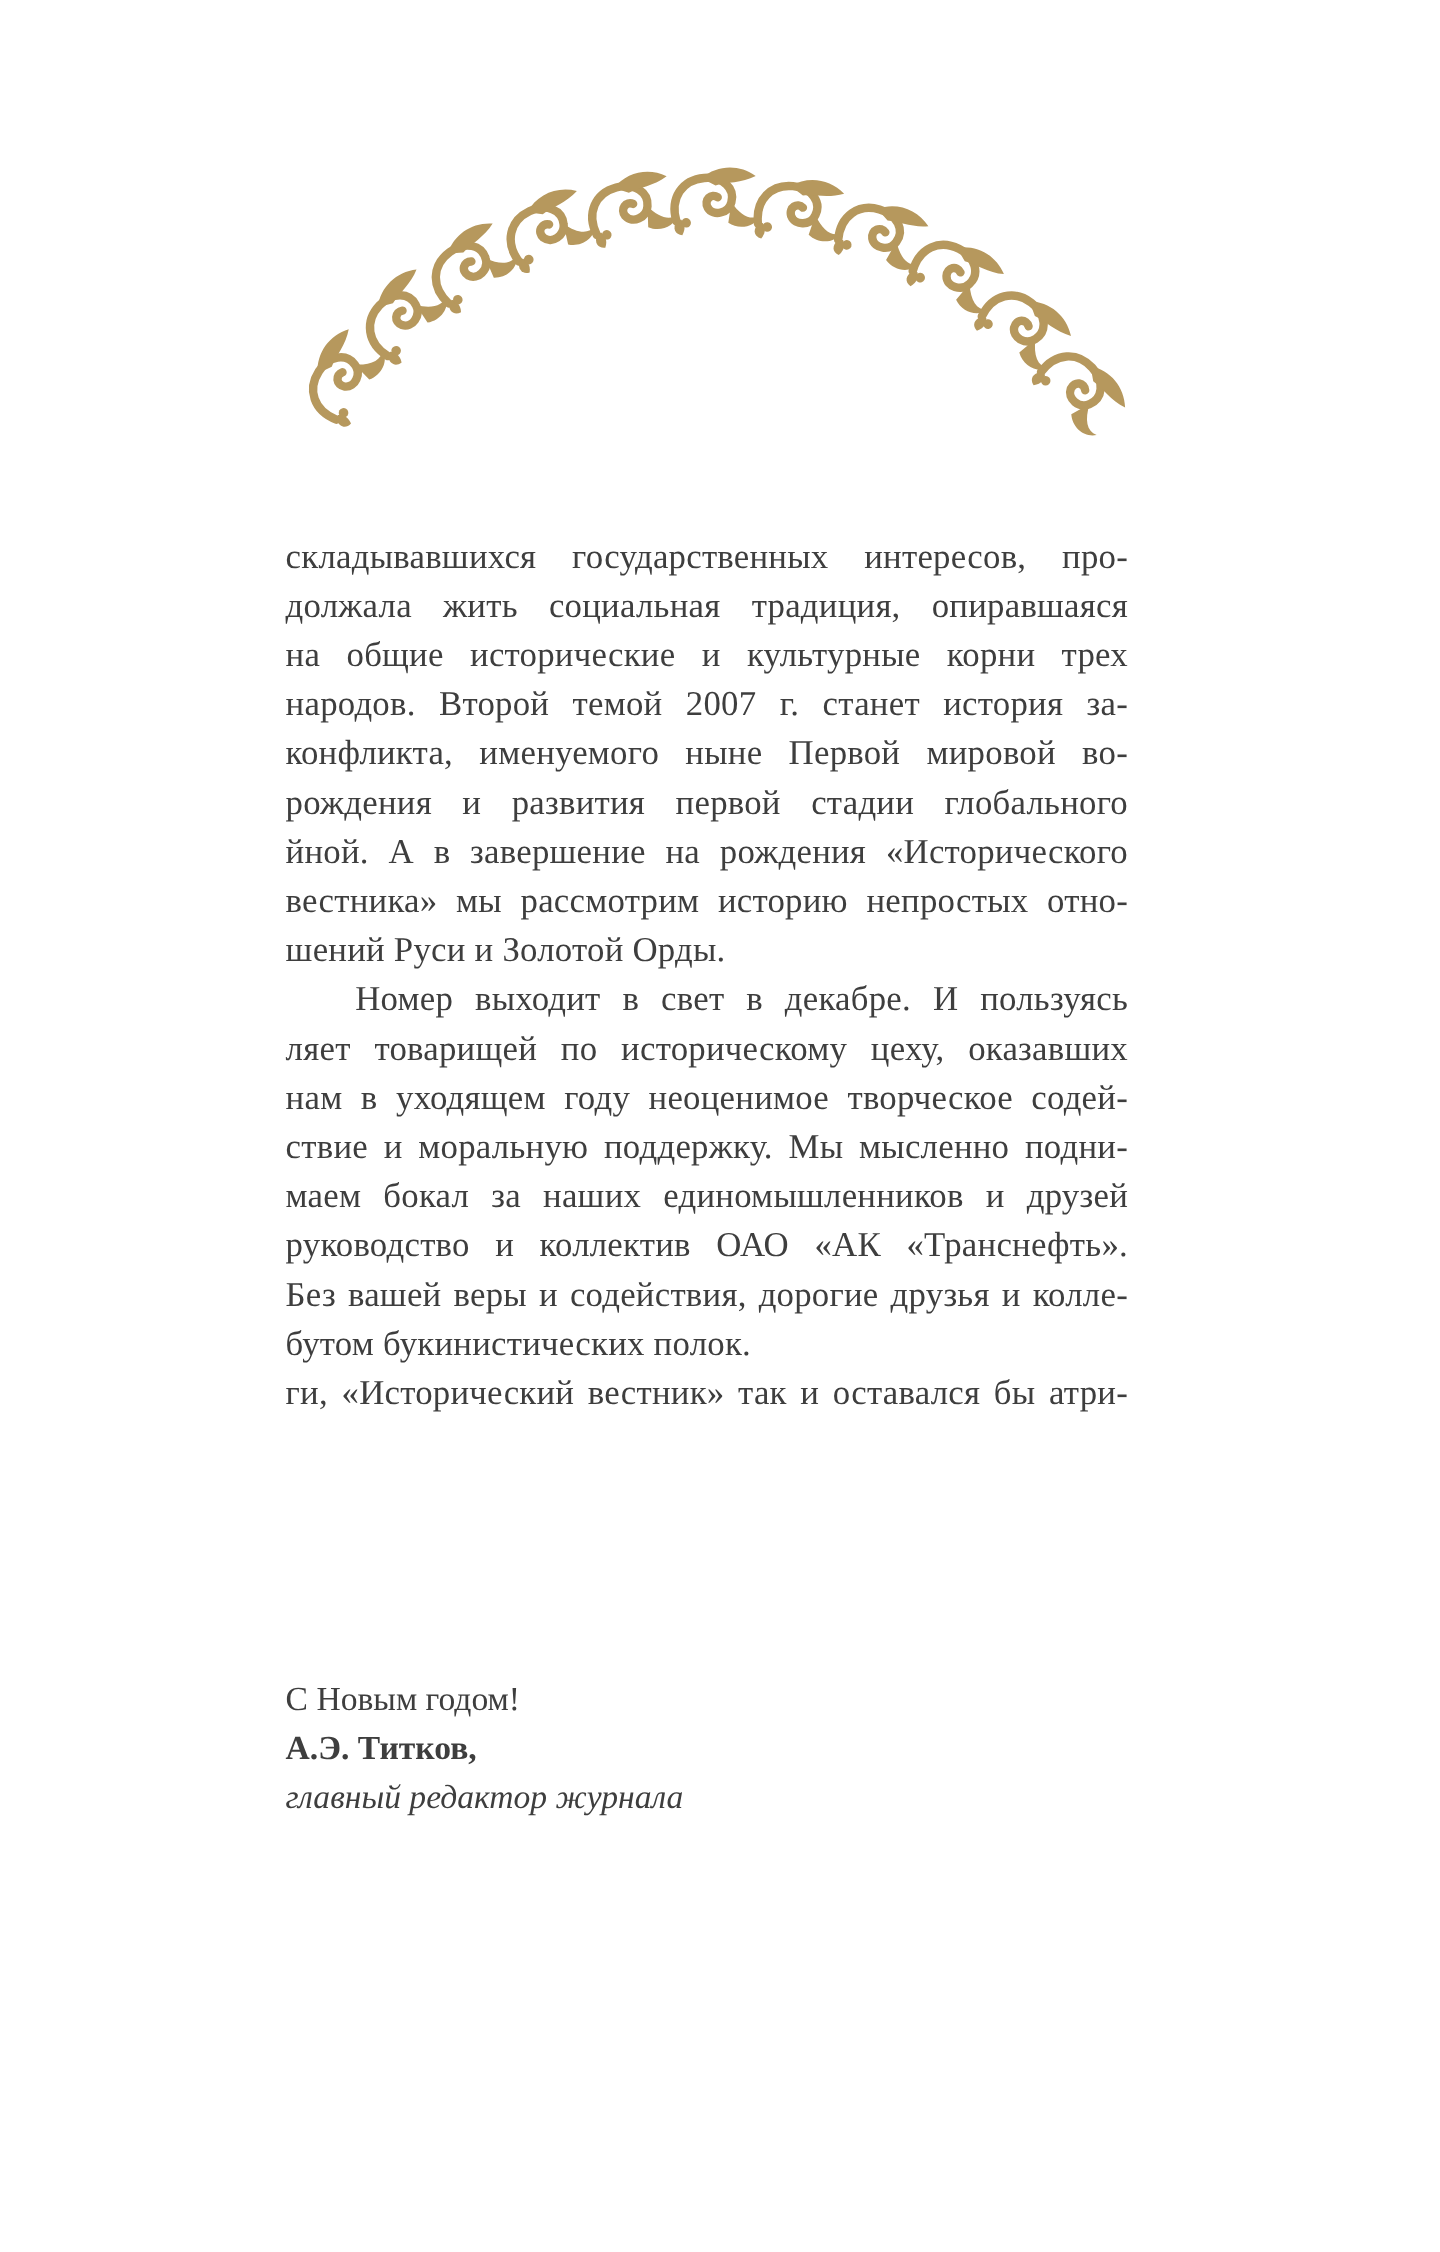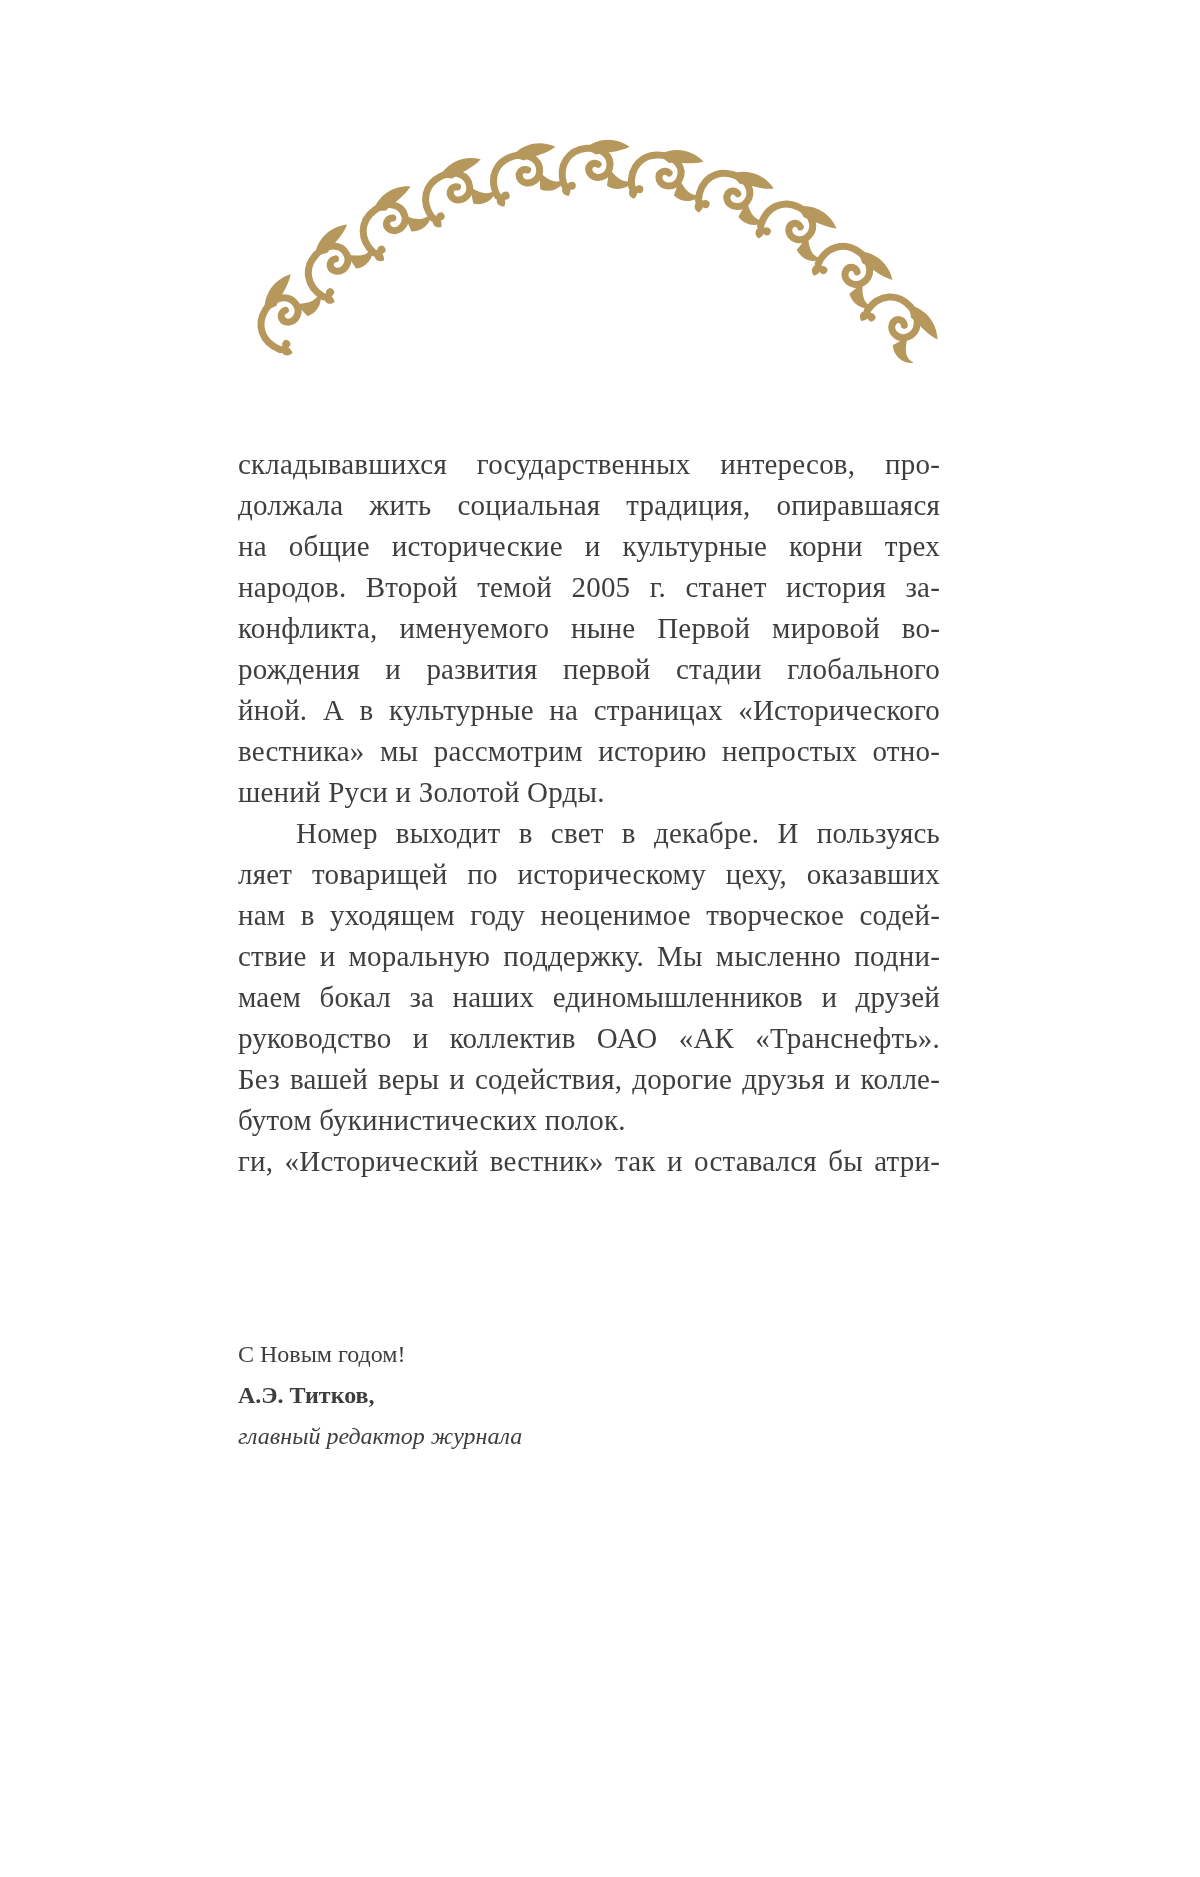--- a/index.html
+++ b/index.html
@@ -33,23 +33,23 @@
     height: 41px;
     white-space: nowrap;
     text-align: justify;
     text-align-last: justify;
   }
   .line.last { text-align-last: left; }
   .line.indent { text-indent: 58px; }
   .signature {
     position: absolute;
     left: 238px;
-    top: 1334px;
+    top: 1396px;
     width: 702px;
-    font-size: 24px;
+    font-size: 28px;
     line-height: 41px;
     color: var(--ink, #3e3e3e);
   }
   .signature .sig-line { height: 41px; }
   .signature .bold { font-weight: 700; }
   .signature .italic { font-style: italic; }
   .watermark {
     position: absolute;
     top: 1808px;
     right: 155px;
@@ -99,24 +99,24 @@
       <use href="#scroll-unit" transform="translate(742,1706)"></use>
       <use href="#scroll-unit" transform="translate(818,1706)"></use>
     </g>
   </svg>
 
   <div class="body-text">
     <div class="paragraph">
         <div class="line">складывавшихся государственных интересов, про-</div>
         <div class="line">должала жить социальная традиция, опиравшаяся</div>
         <div class="line">на общие исторические и культурные корни трех</div>
-        <div class="line">народов.  Второй темой 2005 г. станет история за-</div>
+        <div class="line">народов.  Второй темой 2007 г. станет история за-</div>
         <div class="line">конфликта, именуемого ныне Первой мировой во-</div>
         <div class="line">рождения и развития первой стадии глобального</div>
-        <div class="line">йной. А в культурные на страницах «Исторического</div>
+        <div class="line">йной. А в завершение на рождения «Исторического</div>
         <div class="line">вестника» мы рассмотрим историю непростых отно-</div>
         <div class="line last">шений Руси и Золотой Орды.</div>
       </div>
     <div class="paragraph">
         <div class="line indent">Номер выходит в свет в декабре. И пользуясь</div>
         <div class="line">ляет товарищей по историческому цеху, оказавших</div>
         <div class="line">нам в уходящем году неоценимое творческое содей-</div>
         <div class="line">ствие и моральную поддержку. Мы мысленно подни-</div>
         <div class="line">маем бокал за наших единомышленников и друзей</div>
         <div class="line">руководство и коллектив ОАО «АК «Транснефть».</div>

